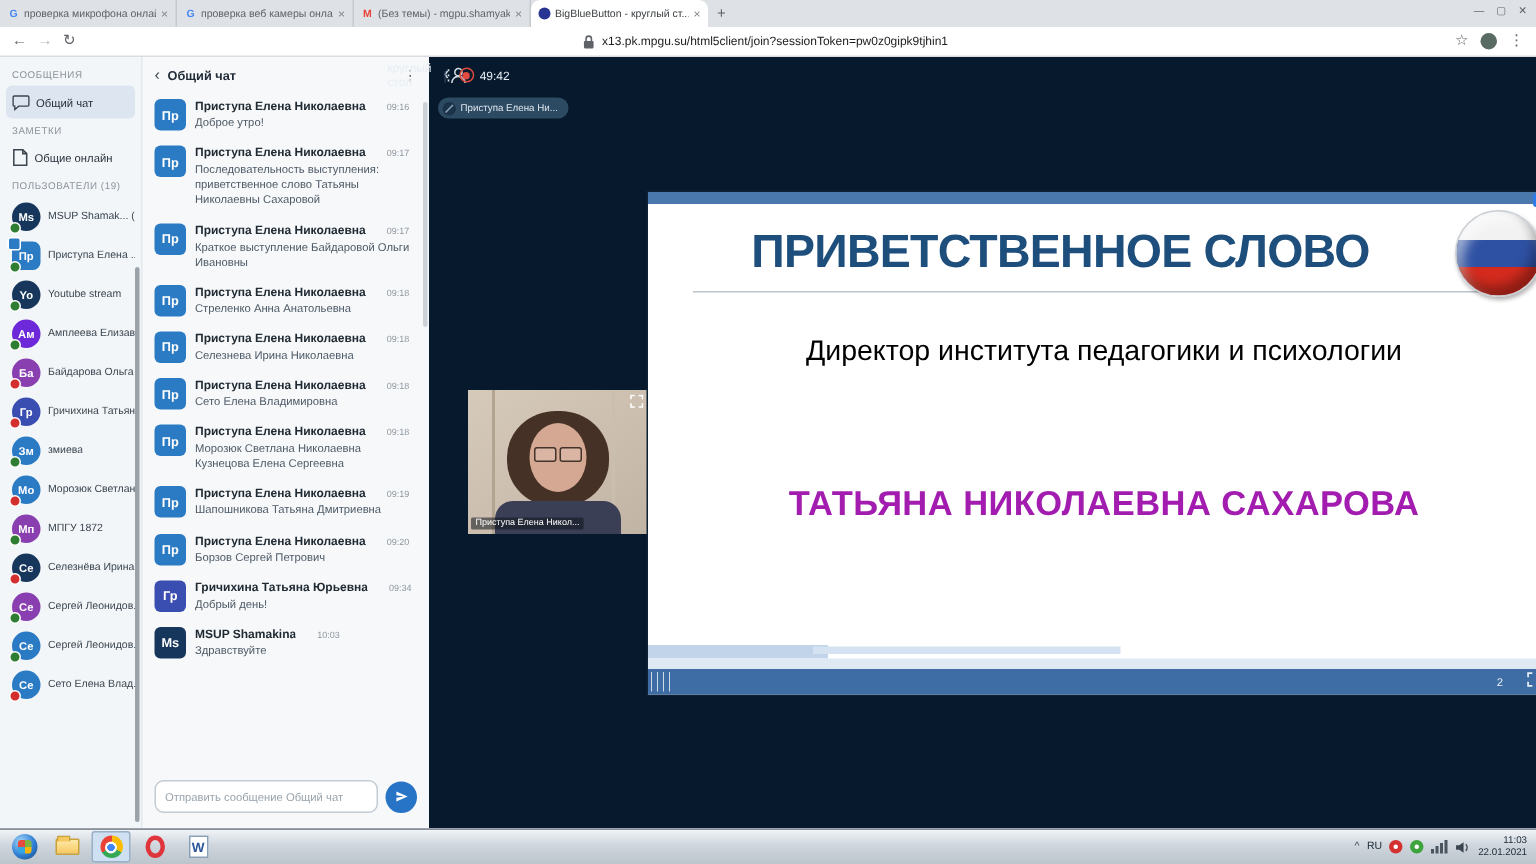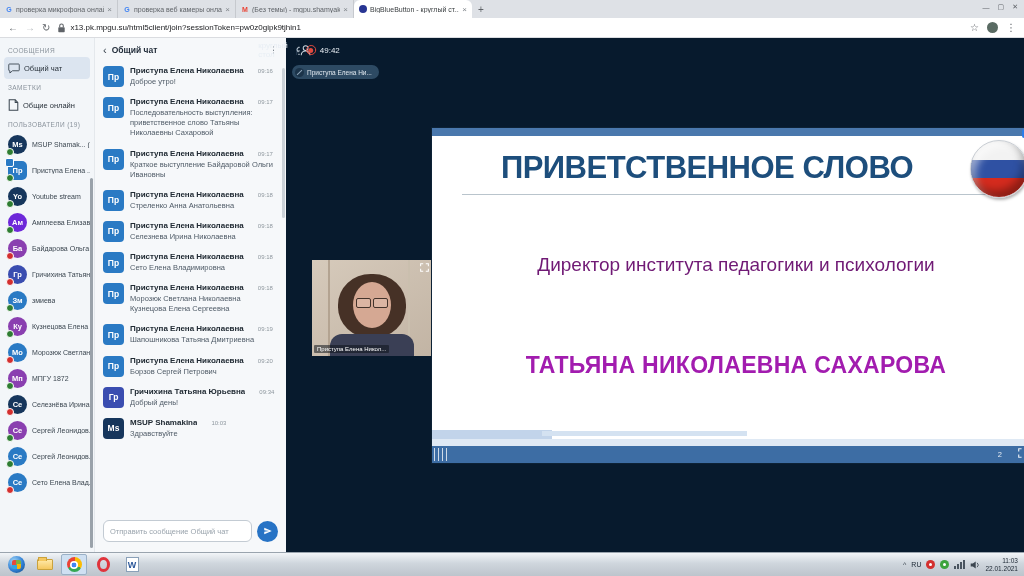--- a/index.html
+++ b/index.html
@@ -20,21 +20,21 @@
   .fav.google::before { content:"G"; color:#4285f4; }
   .fav.gmail::before { content:"M"; color:#ea4335; }
   .fav.bbb { background:#283593; border-radius:50%; }
   .newtab { font-size:10px; color:#5f6368; padding:0 6px; height:18px; display:flex; align-items:center; }
   .wincontrols { position:absolute; right:2px; top:0; height:14px; display:flex; gap:8px;
                  font-size:7px; color:#5f6368; align-items:center; padding-right:4px; }
   .addressbar { height:20px; background:#fff; border-bottom:1px solid #dadce0;
                 display:flex; align-items:center; gap:7px; padding:0 8px; flex:none; }
   .nav-glyph { font-size:10px; color:#5f6368; line-height:1; }
   .nav-glyph.dim { color:#b6babe; }
-  .urlbox { display:flex; align-items:center; gap:4px; flex:1; }
+  .urlbox { display:flex; align-items:center; gap:4px; flex:1;justify-content:center; }
   .url { font-size:8px; color:#202124; }
   .addr-right { display:flex; align-items:center; gap:8px; }
   .avatar-chrome { width:11px; height:11px; border-radius:50%; background:#5a6b63; }
 
   
   .content { flex:1; display:flex; min-height:0; }
 
   
   .sidebar { width:94px; background:#f3f6f9; flex:none; position:relative; overflow:hidden; padding-top:4px; }
   .sb-header { font-size:6.5px; color:#8a939c; letter-spacing:.4px; margin:5px 8px 3px; }
@@ -123,21 +123,21 @@
   .slide-topbar { position:absolute; top:0; left:0; right:0; height:8px; background:#4a78ad; }
   .slide-min { position:absolute; top:1px; right:2px; width:16px; height:9px; background:#2b7de9;
                border-radius:2px; color:#fff; font-size:7px; line-height:7px; text-align:center; }
   .slide-title { margin:22px 86px 0 28px; font-size:31px; font-weight:bold; color:#1d4e7c;
                  letter-spacing:-.5px; text-align:center; white-space:nowrap; }
   .slide-rule { margin:8px 30px 0; border-top:1px solid #b9c4cc; }
   .flag { position:absolute; top:12px; right:12px; width:58px; height:58px; border-radius:50%;
           background:linear-gradient(180deg,#f2f2f2 0 34%,#2f51a3 34% 66%,#d52b1e 66%);
           box-shadow:inset -4px -6px 8px rgba(0,0,0,.35), inset 4px 6px 8px rgba(255,255,255,.55), 1px 2px 3px rgba(0,0,0,.3);
           border:1px solid #c9ced4; }
-  .slide-subtitle { margin:56px auto 0; max-width:450px; font-size:19px; color:#701a75;
+  .slide-subtitle { margin:26px auto 0; max-width:450px; font-size:19px; color:#000000;
                     text-align:center; line-height:1.5; }
   .slide-speaker { margin-top:72px; font-size:23px; font-weight:bold; color:#a21caf;
                    text-align:center; letter-spacing:.3px; }
   .deco-a { position:absolute; bottom:24px; left:0; width:120px; height:9px; background:#c2d4ea; }
   .deco-b { position:absolute; bottom:27px; left:110px; width:205px; height:5px; background:#d4e2f1; }
   .deco-c { position:absolute; bottom:17px; left:0; right:0; height:7px; background:#dfe9f4; }
   .slide-footbar { position:absolute; bottom:0; left:0; right:0; height:17px; background:#3d6da4;
                    display:flex; align-items:center; }
   .foot-stripes { width:14px; height:13px; margin-left:2px;
                   background:repeating-linear-gradient(90deg, rgba(255,255,255,.75) 0 1px, transparent 1px 4px); }
@@ -313,27 +313,20 @@
           </div>
 
           <div class="user-row">
             <span class="uavatar" style="background: rgb(42, 122, 196);">
               <span>Зм</span>
               <span class="badge listen"></span>
             </span>
             <span class="uname">змиева</span>
           </div>
 
-          <div class="user-row">
-            <span class="uavatar" style="background: rgb(138, 63, 176);">
-              <span>Ку</span>
-              <span class="badge listen"></span>
-            </span>
-            <span class="uname">Кузнецова Елена ...</span>
-          </div>
 
           <div class="user-row">
             <span class="uavatar" style="background: rgb(42, 122, 196);">
               <span>Мо</span>
               <span class="badge phone"></span>
             </span>
             <span class="uname">Морозюк Светлан...</span>
           </div>
 
           <div class="user-row">

